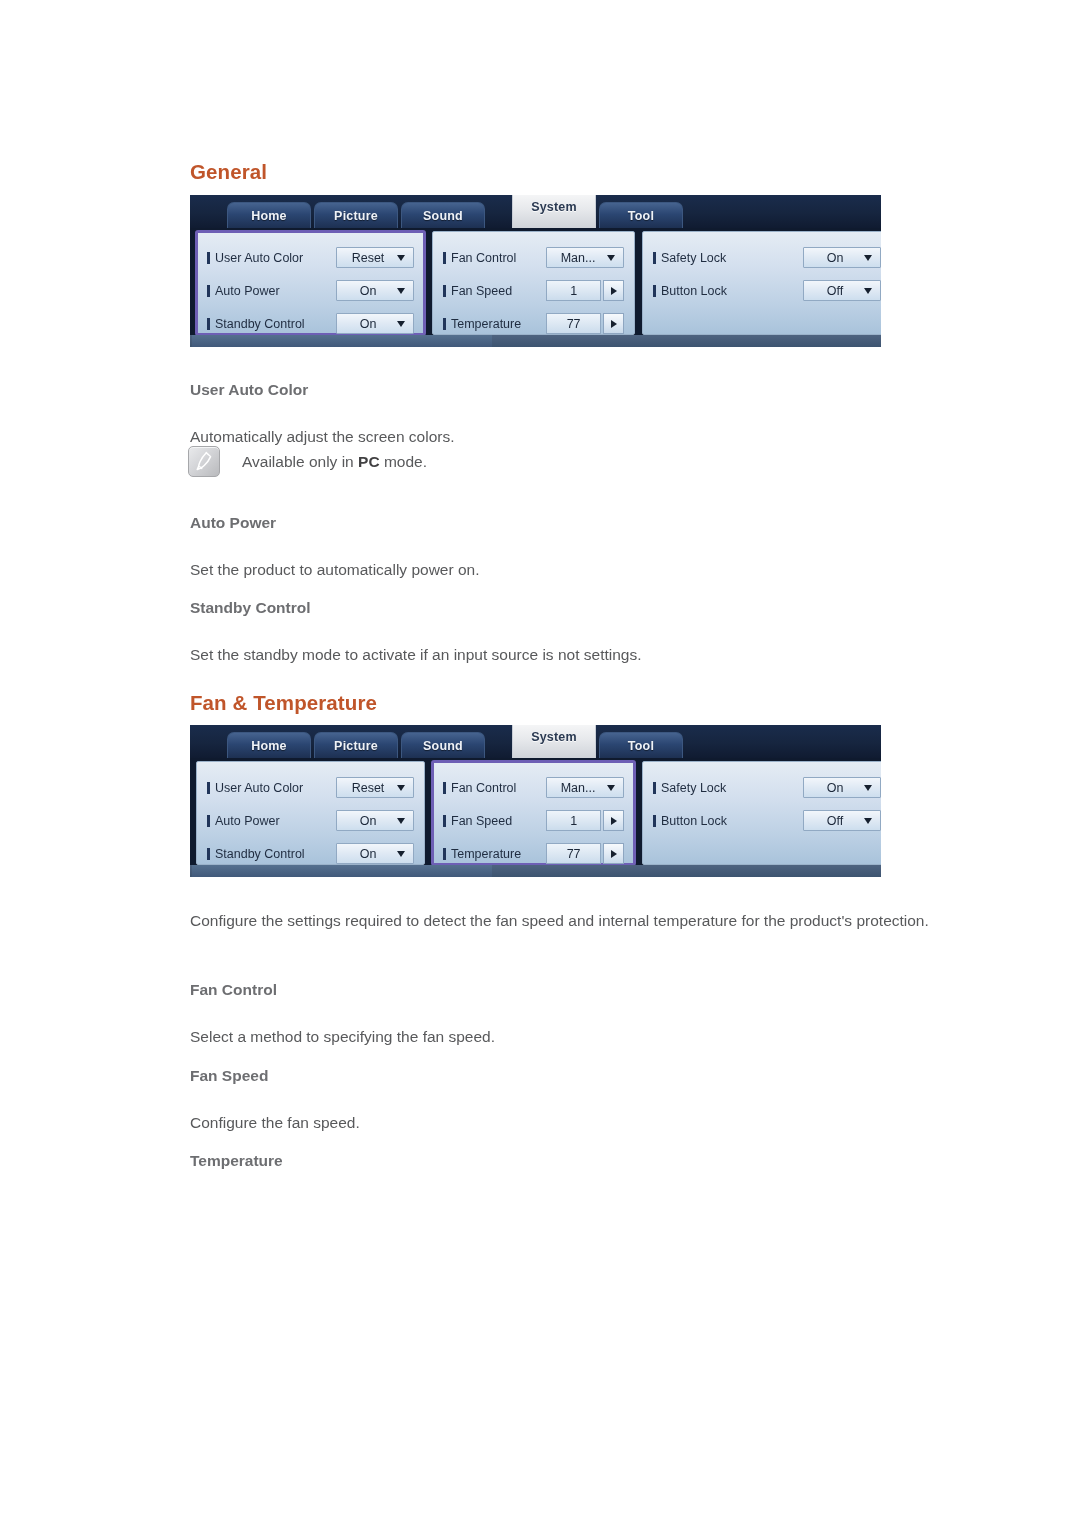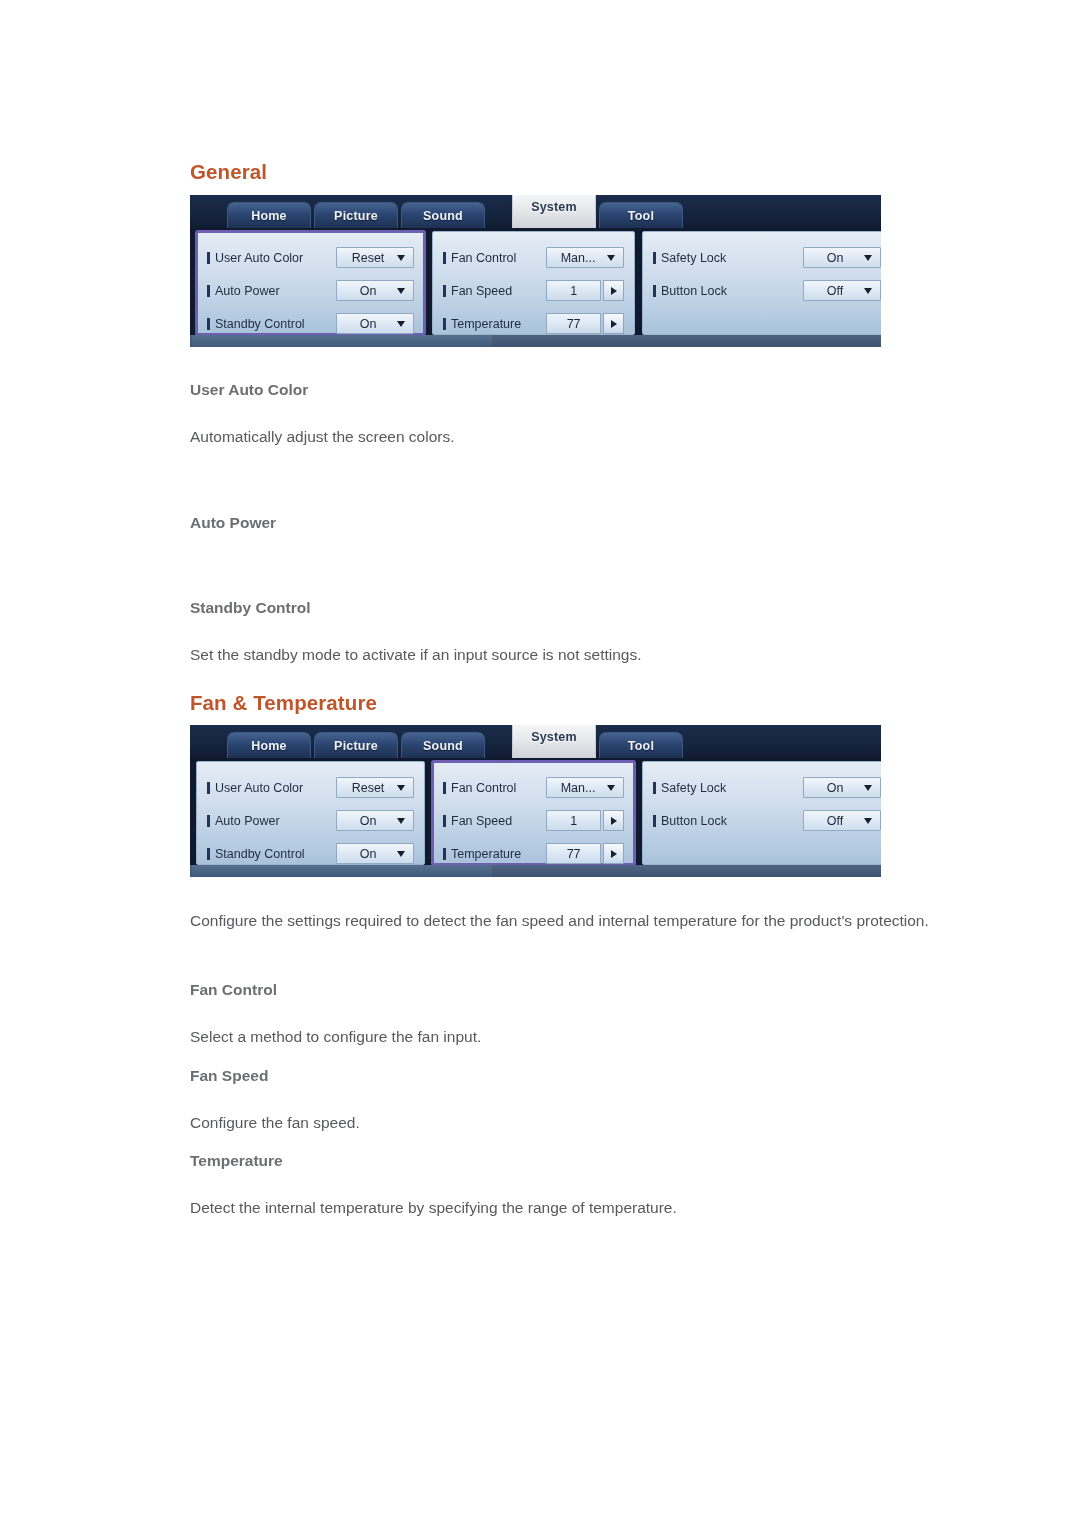--- a/index.html
+++ b/index.html
@@ -400,22 +400,33 @@
     </div>
 
     <div class="osd-footer">
       <div class="osd-footer-left"></div>
     </div>
   </div>
 
   <h3 class="sub-heading" style="top:353px">User Auto Color</h3>
   <p class="body-text" style="top:393px">Automatically adjust the screen colors.</p>
 
+  <div class="note-row" style="top:434px">
+    <span class="note-icon">
+      <svg width="21" height="22" viewBox="0 0 21 22" fill="none">
+        <path d="M13.5 2.5 C11 5 8.5 8.5 7 11.8 C6.2 13.6 5.8 15 5.6 16.4 L4.2 19.5 L7.3 18.2 C8.6 17.6 9.9 16.7 11.2 15.5 C14 12.9 16.3 9.6 17.6 6.6" stroke="#ffffff" stroke-width="1.5" fill="none" stroke-linecap="round" stroke-linejoin="round"></path>
+        <path d="M5.6 16.4 C7.2 16.8 8.4 17.6 8.8 18.6" stroke="#ffffff" stroke-width="1.3" fill="none" stroke-linecap="round"></path>
+        <path d="M13.2 2.9 C14.6 3.9 16.4 5.4 17.4 6.4" stroke="#ffffff" stroke-width="1.3" fill="none" stroke-linecap="round"></path>
+      </svg>
+    </span>
+    <span class="note-text"><span>Available only in </span><b>PC</b><span> mode.</span></span>
+  </div>
 
   <h3 class="sub-heading" style="top:486px">Auto Power</h3>
+  <p class="body-text" style="top:526px">Set the product to automatically power on.</p>
 
   <h3 class="sub-heading" style="top:571px">Standby Control</h3>
   <p class="body-text" style="top:611px">Set the standby mode to activate if an input source is not settings.</p>
 
   <h2 class="section-heading" style="top:662px">Fan &amp; Temperature</h2>
 
   <div class="osd" style="top:713px">
     <div class="osd-topbar">
       <div class="osd-tabs">
         <div class="osd-tab">Home</div>
@@ -526,21 +537,20 @@
     </div>
 
     <div class="osd-footer">
       <div class="osd-footer-left"></div>
     </div>
   </div>
 
   <p class="body-text wrap" style="top:877px">Configure the settings required to detect the fan speed and internal temperature for the product's protection.</p>
 
   <h3 class="sub-heading" style="top:953px">Fan Control</h3>
-  <p class="body-text" style="top:993px">Select a method to configure the fan input.</p>
+  <p class="body-text" style="top:993px">Select a method to specifying the fan speed.</p>
 
   <h3 class="sub-heading" style="top:1039px">Fan Speed</h3>
   <p class="body-text" style="top:1079px">Configure the fan speed.</p>
 
   <h3 class="sub-heading" style="top:1124px">Temperature</h3>
-  <p class="body-text" style="top:1164px">Detect the internal temperature by specifying the range of temperature.</p>
 
 </div>
 
 </body></html>

